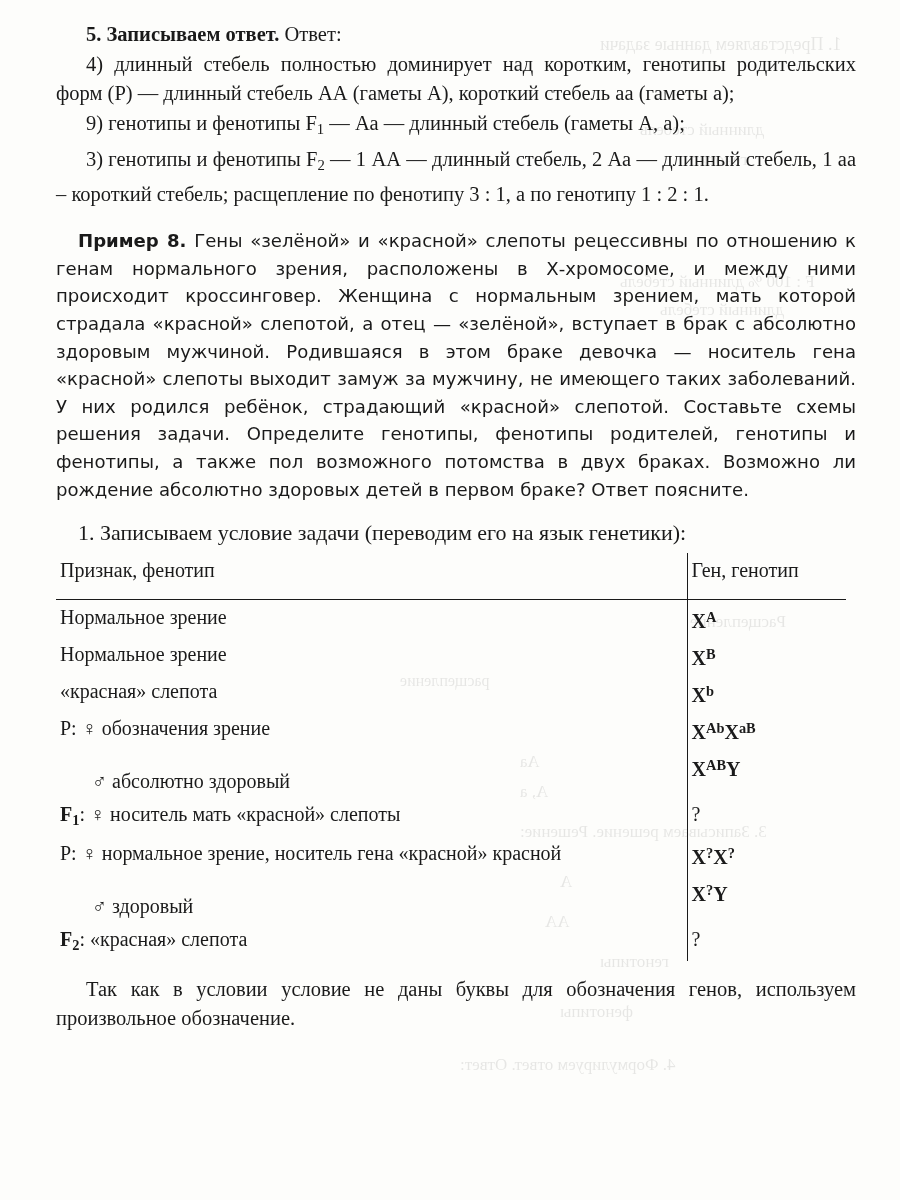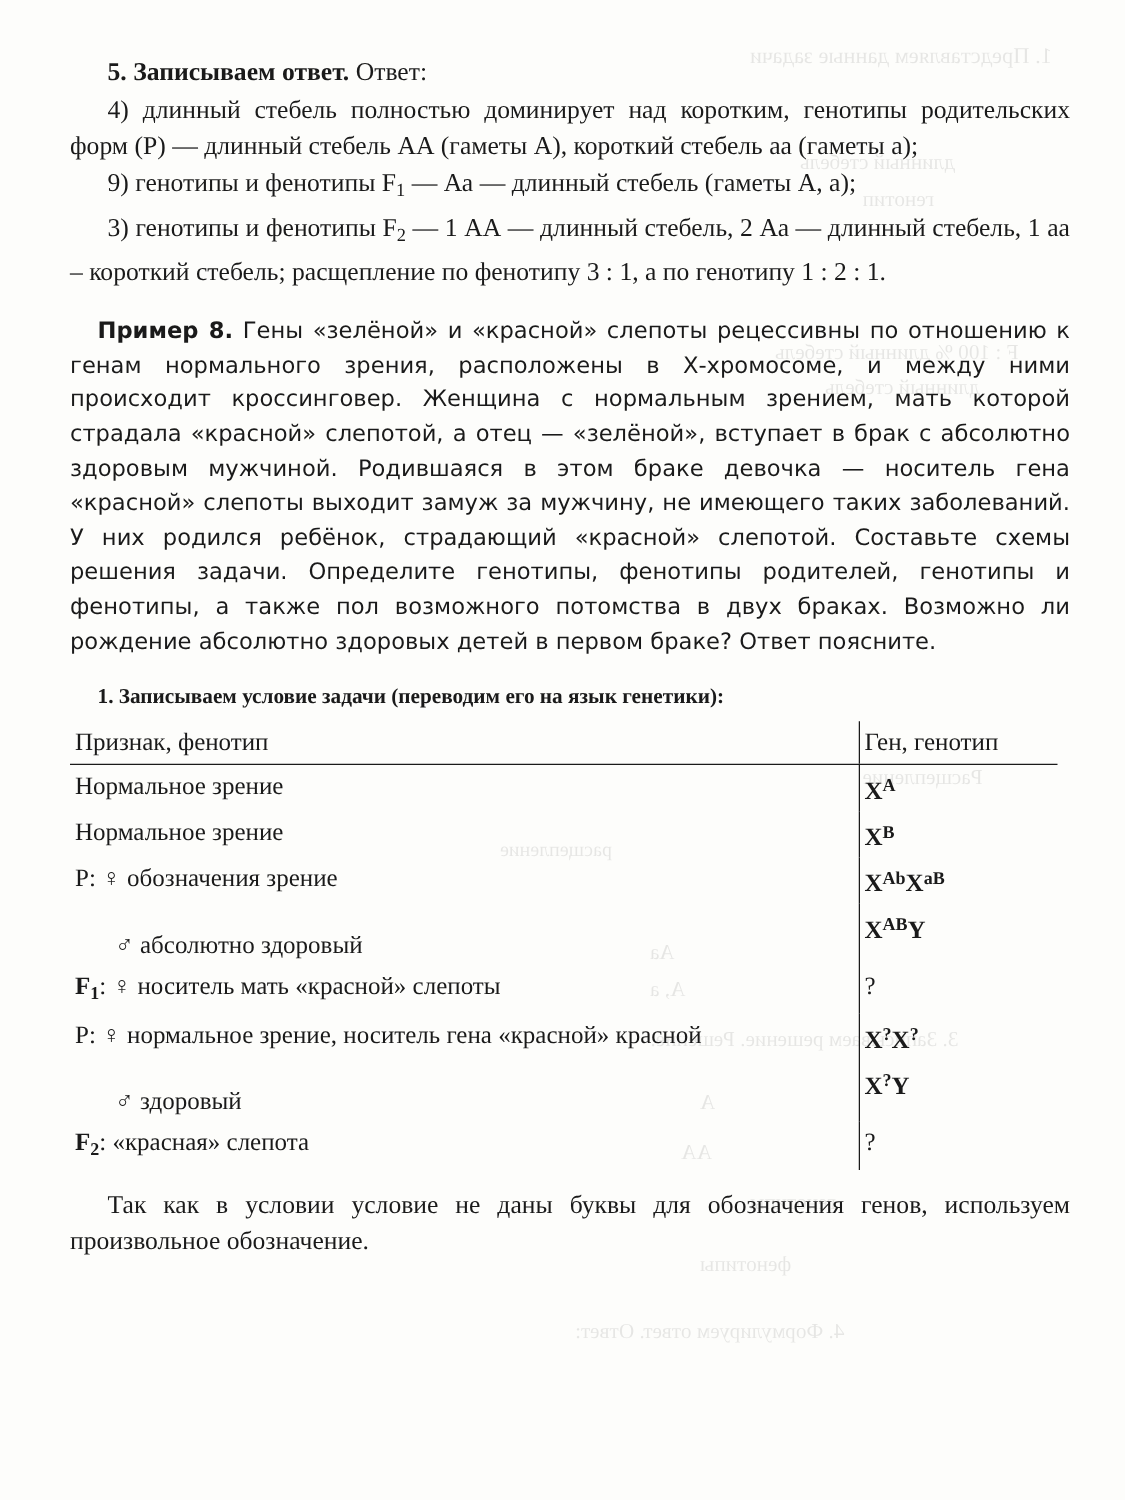--- a/index.html
+++ b/index.html
@@ -29,39 +29,39 @@
     color: #2a2a2a;
     font-family: "Liberation Serif", serif;
     transform: scaleX(-1);
     white-space: nowrap;
     pointer-events: none;
     user-select: none;
   }
   .content {
     position: absolute;
     left: 56px;
-    top: 44px;
+    top: 20px;
     width: 800px;
   }
   p.para {
     margin: 0 0 1px 0;
     font-size: 20.5px;
     line-height: 29px;
     text-align: justify;
     text-indent: 30px;
   }
   .bold { font-weight: bold; }
   .sub { font-size: 0.72em; vertical-align: -0.28em; }
   .sup { font-size: 0.72em; vertical-align: 0.42em; }
 
   .block-heading {
     margin: 16px 0 4px 0;
-    font-size: 17px;
+    font-size: 22px;
     line-height: 28px;
-    font-weight: bold;
+    font-weight: normal;
     text-indent: 22px;
   }
   .example-block {
     margin: 18px 0 4px 0;
   }
   .example-block p {
     margin: 0;
     text-indent: 22px;
     text-align: justify;
     font-family: "DejaVu Sans", sans-serif;
@@ -80,21 +80,21 @@
     margin-top: 6px;
     font-size: 20px;
     line-height: 26px;
   }
   table.gen td {
     vertical-align: top;
     padding: 4px 6px 3px 4px;
   }
   table.gen tr.head td {
     border-bottom: 1.6px solid #1a1a1a;
-    padding-bottom: 4px;
+    padding-bottom: 16px;
   }
   td.col-left { width: 640px; }
   td.col-right {
     border-left: 1.6px solid #1a1a1a;
     padding-left: 10px;
     width: 150px;
     white-space: nowrap;
   }
   .indent1 { padding-left: 32px; display: inline-block; margin-top: 16px; }
   .tail {
@@ -165,20 +165,26 @@
       </tr>
 
       <tr>
         <td class="col-left">Нормальное зрение</td>
         <td class="col-right">
           <span class="bold">X</span><span class="sup bold">B</span>
         </td>
       </tr>
 
 
+      <tr>
+        <td class="col-left">«красная» слепота</td>
+        <td class="col-right">
+          <span class="bold">X</span><span class="sup bold">b</span>
+        </td>
+      </tr>
 
       <tr>
         <td class="col-left">P: ♀ обозначения зрение</td>
         <td class="col-right">
           <span class="bold">X</span><span class="sup bold">Ab</span><span class="bold">X</span><span class="sup bold">aB</span>
         </td>
       </tr>
 
       <tr>
         <td class="col-left">

